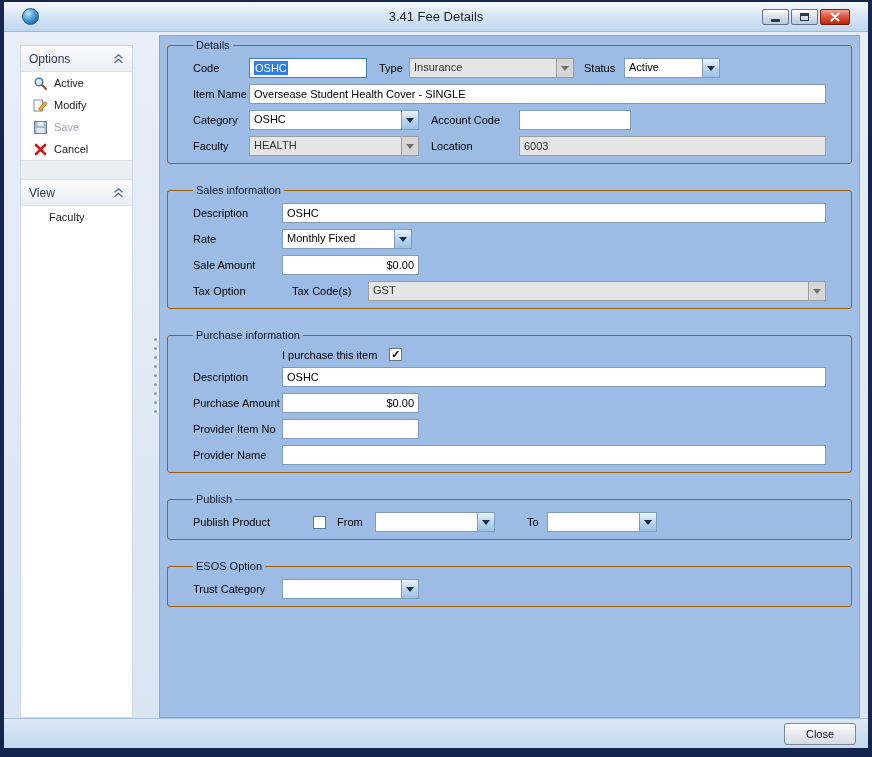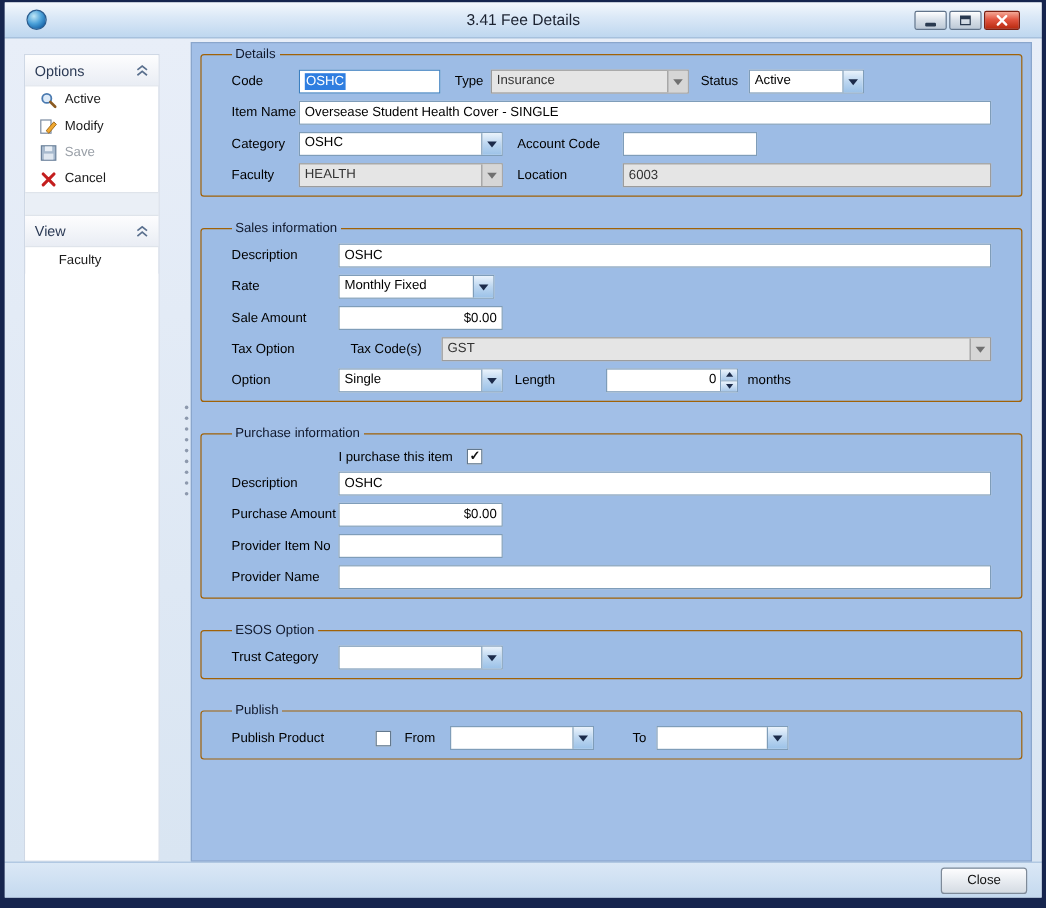--- a/index.html
+++ b/index.html
@@ -329,42 +329,20 @@
           <span class="lbl lbl-s">Tax Option</span>
           <span class="lbl" style="margin-left:10px; width:76px">Tax Code(s)</span>
           <div class="combo disabled" style="flex:1">
             <span class="combo-value">GST</span>
             <span class="combo-btn">
                 <span class="arrow-down"></span>
               </span>
           </div>
         </div>
 
-        <div class="row">
-          <span class="lbl lbl-s">Option</span>
-          <div class="combo" style="width:137px">
-            <span class="combo-value">Single</span>
-            <span class="combo-btn">
-                <span class="arrow-down"></span>
-              </span>
-          </div>
-          <span class="lbl" style="margin-left:10px; width:76px">Length</span>
-          <div class="spinner" style="width:110px">
-            <span class="spin-value">0</span>
-            <span class="spin-btns">
-              <span class="spin-up">
-                  <i class="tri-up"></i>
-                </span>
-              <span class="spin-down">
-                  <i class="tri-down"></i>
-                </span>
-            </span>
-          </div>
-          <span class="lbl" style="margin-left:8px">months</span>
-        </div>
       </fieldset>
 
       <fieldset class="group">
         <legend>Purchase information</legend>
 
         <div class="row">
           <span class="lbl lbl-s"></span>
           <span class="lbl">I purchase this item</span>
           <span class="checkbox checked" style="margin-left:12px"></span>
         </div>
@@ -387,34 +365,20 @@
           <span class="lbl lbl-s">Provider Item No</span>
           <div class="field" style="width:137px">
             <span></span>
           </div>
         </div>
 
         <div class="row">
           <span class="lbl lbl-s">Provider Name</span>
           <div class="field flex1">
             <span></span>
-          </div>
-        </div>
-      </fieldset>
-
-      <fieldset class="group">
-        <legend>ESOS Option</legend>
-
-        <div class="row">
-          <span class="lbl lbl-s">Trust Category</span>
-          <div class="combo" style="width:137px">
-            <span class="combo-value"></span>
-            <span class="combo-btn">
-                <span class="arrow-down"></span>
-              </span>
           </div>
         </div>
       </fieldset>
 
       <fieldset class="group">
         <legend>Publish</legend>
 
         <div class="row">
           <span class="lbl" style="width:120px">Publish Product</span>
           <span class="checkbox"></span>
@@ -428,20 +392,34 @@
           <span class="lbl" style="margin-left:32px; width:20px">To</span>
           <div class="combo" style="width:110px">
             <span class="combo-value"></span>
             <span class="combo-btn">
                 <span class="arrow-down"></span>
               </span>
           </div>
         </div>
       </fieldset>
 
+      <fieldset class="group">
+        <legend>ESOS Option</legend>
+
+        <div class="row">
+          <span class="lbl lbl-s">Trust Category</span>
+          <div class="combo" style="width:137px">
+            <span class="combo-value"></span>
+            <span class="combo-btn">
+                <span class="arrow-down"></span>
+              </span>
+          </div>
+        </div>
+      </fieldset>
+
     </div>
   </div>
 
   <div class="footer">
     <button class="close-button">Close</button>
   </div>
 
 </div>
 
 </body></html>

